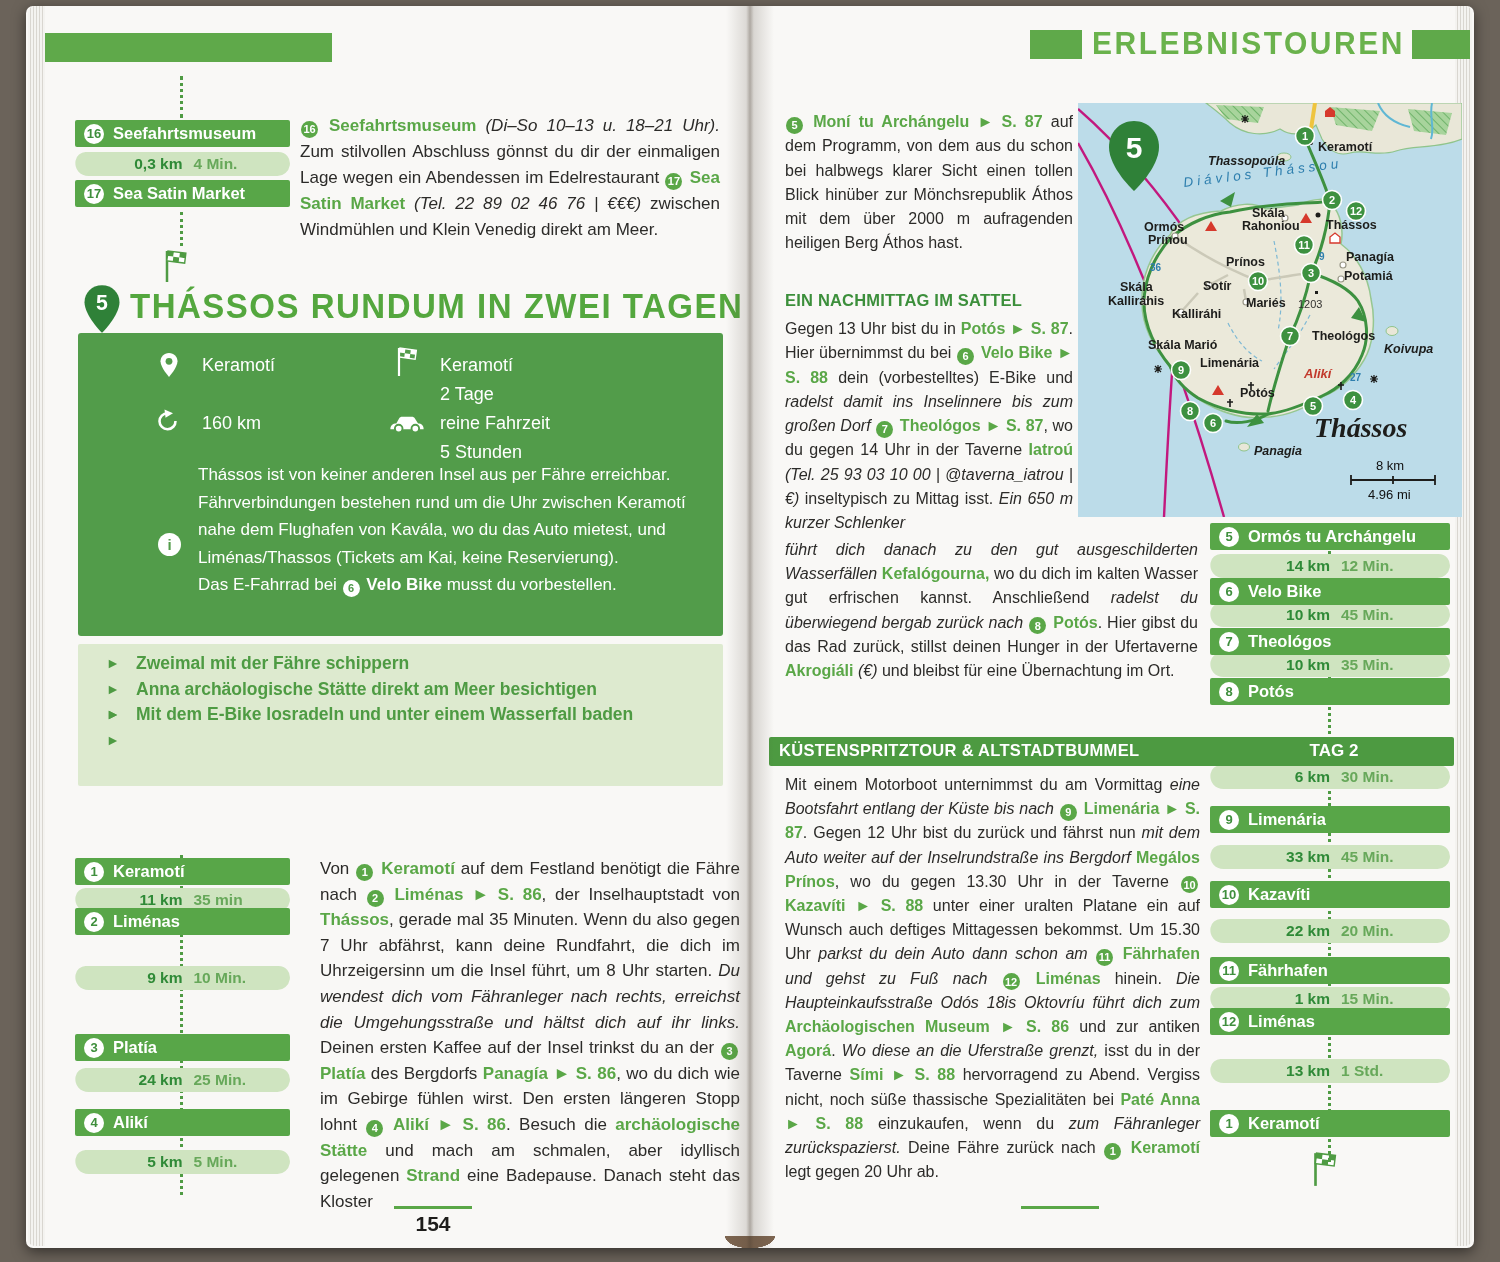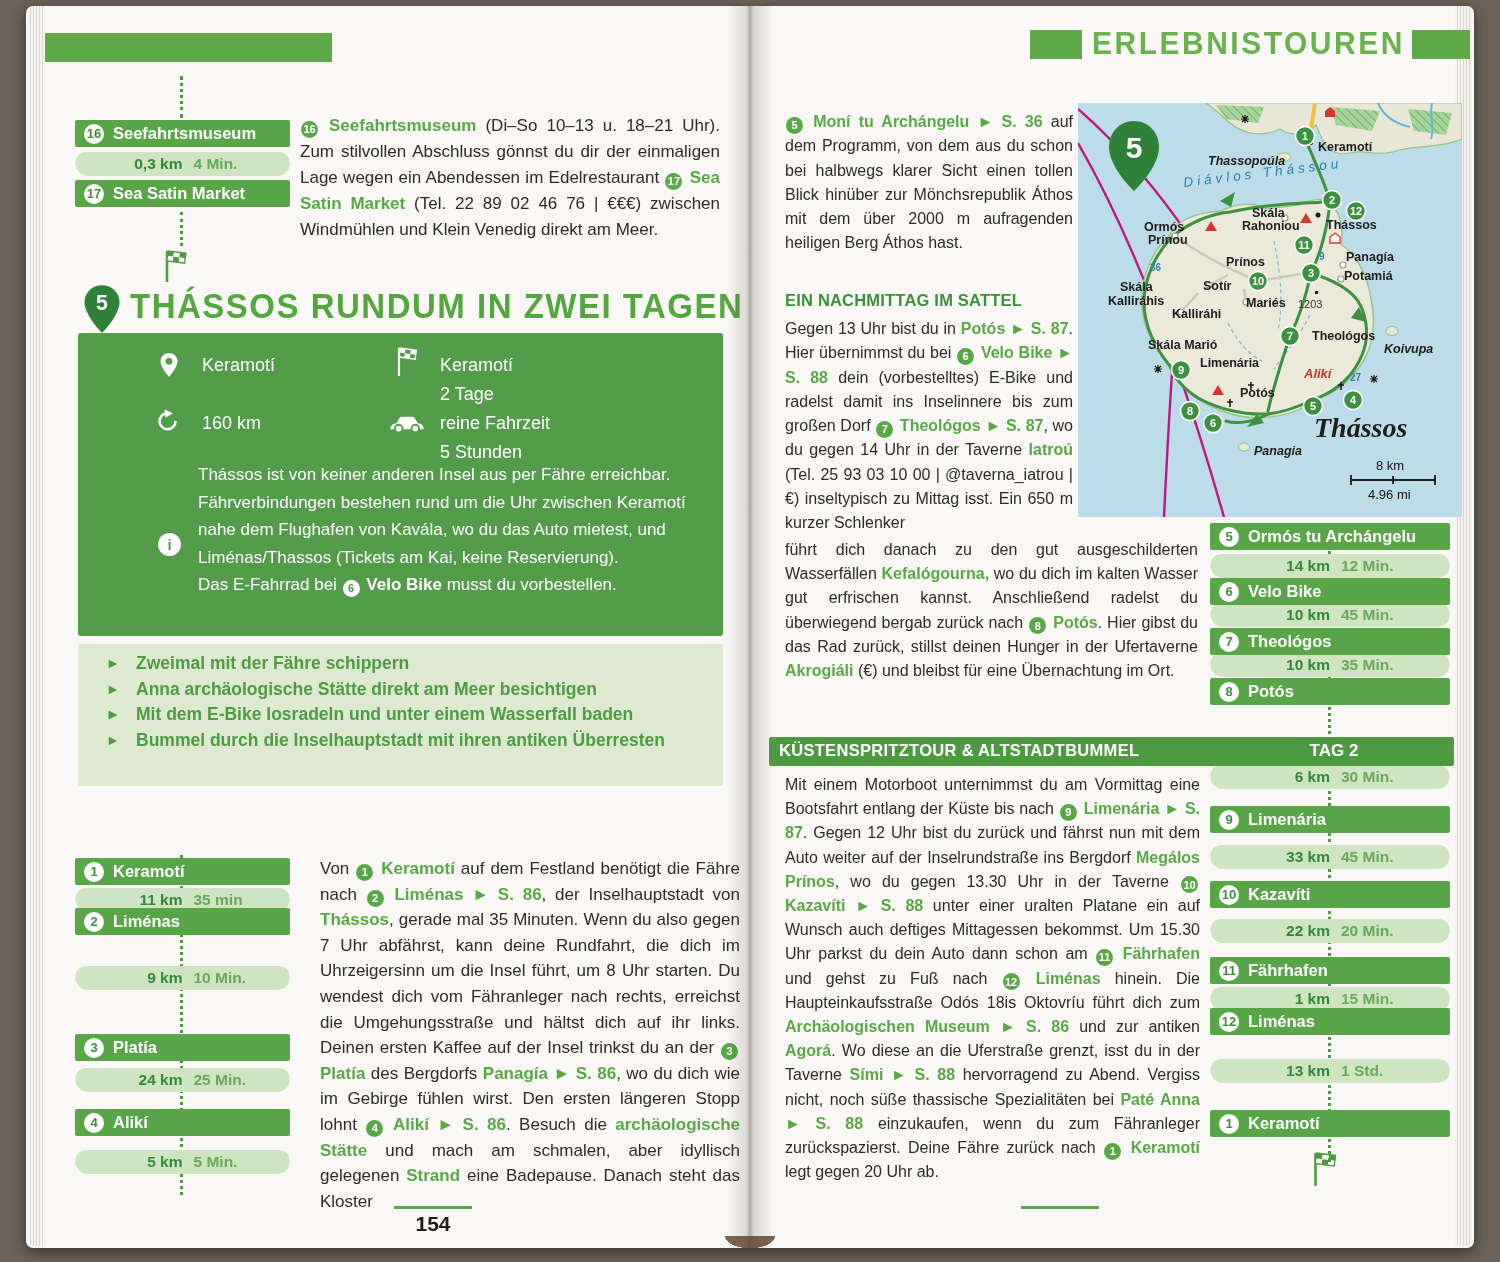--- a/index.html
+++ b/index.html
@@ -28,21 +28,21 @@
     transform:skewX(-9deg);display:flex;align-items:center;z-index:2;}
   .brush .inner{transform:skewX(9deg);display:flex;width:100%;align-items:center;}
   .brush .km{flex:0 0 50%;text-align:right;padding-right:11px;color:#2f8a37;font-weight:700;font-size:15.5px;}
   .brush .tm{color:#67a85a;font-size:15.5px;font-weight:600;}
   .dots{position:absolute;width:0;border-left:3px dotted #4f9b43;z-index:1;}
   .secbar{position:absolute;height:29px;background:#4d9a41;border-radius:2px;z-index:3;}
   .secbar .sect{position:absolute;left:10px;top:4px;color:#fff;font-weight:700;font-size:16.5px;letter-spacing:.3px;white-space:nowrap;}
   .secbar .tagc{position:absolute;top:4px;color:#fff;font-weight:700;font-size:17px;text-align:center;}
   .body-txt{position:absolute;text-align:justify;color:#2c2b29;}
   .g{color:#5aa747;font-weight:700;}
-  .i{}
+  .i{font-style:italic;}
   .wb{font-weight:700;}
   .cnum{display:inline-flex;align-items:center;justify-content:center;width:17px;height:17px;border-radius:50%;
     background:#5aa747;color:#fff;font-weight:700;font-size:11px;font-style:normal;vertical-align:-2px;margin:0 2px 0 1px;}
   .cnum-w{background:#fff;color:#4c9747;}
   .pagenum-line{position:absolute;height:3px;background:#5aa747;}
   .pagenum{position:absolute;font-weight:700;font-size:21px;color:#1e1d1b;text-align:center;}
 
   
   #intro-par{left:270px;top:103px;width:420px;font-size:17px;line-height:26px;}
   #title-row{position:absolute;left:52px;top:274px;height:50px;}
@@ -152,21 +152,21 @@
     <div class="iico" style="left:80px;top:200px;">i</div>
     <div id="info-rich"><span>Thássos ist von keiner anderen Insel aus per Fähre erreichbar. Fährverbindungen bestehen rund um die Uhr zwischen Keramotí nahe dem Flughafen von Kavála, wo du das Auto mietest, und Liménas/Thassos (Tickets am Kai, keine Reservierung).
 Das E-Fahrrad bei </span><span class="cnum cnum-w">6</span><span class="wb"> Velo Bike</span><span> musst du vorbestellen.</span></div>
   </div>
 
   <div id="hlbox">
       <div class="hl"><span class="arr">►</span><span>Zweimal mit der Fähre schippern</span></div>
       <div class="hl"><span class="arr">►</span><span>Anna archäologische Stätte direkt am Meer besichtigen</span></div>
       <div class="hl"><span class="arr">►</span></div>
       <div class="hl"><span class="arr">►</span><span>Mit dem E-Bike losradeln und unter einem Wasserfall baden</span></div>
-      <div class="hl"><span class="arr">►</span><span>Bummel durch die Inselhauptstadt mit ihren antiken Überresten</span></div>
+      <div class="hl"><span class="arr">►</span></div>
     </div>
 
 
   <div class="dots" style="left:150px;top:845px;height:340px;"></div>
   <div class="body-txt" id="day1-body"><span>Von </span><span class="cnum">1</span><span class="g"> Keramotí</span><span> auf dem Festland benötigt die Fähre nach </span><span class="cnum">2</span><span class="g"> Liménas ► S. 86</span><span>, der Inselhauptstadt von </span><span class="g">Thássos</span><span>, gerade mal 35 Minuten. Wenn du also gegen 7 Uhr abfährst, kann deine Rundfahrt, die dich im Uhrzeigersinn um die Insel führt, um 8 Uhr starten. </span><span class="i">Du wendest dich vom Fähranleger nach rechts, erreichst die Umgehungsstraße und hältst dich auf ihr links.</span><span> Deinen ersten Kaffee auf der Insel trinkst du an der </span><span class="cnum">3</span><span class="g"> Platía</span><span> des Bergdorfs </span><span class="g">Panagía ► S. 86</span><span>, wo du dich wie im Gebirge fühlen wirst. Den ersten längeren Stopp lohnt </span><span class="cnum">4</span><span class="g"> Alikí ► S. 86</span><span>. Besuch die </span><span class="g">archäologische Stätte</span><span> und mach am schmalen, aber idyllisch gelegenen </span><span class="g">Strand</span><span> eine Badepause. Danach steht das Kloster</span></div>
 
   <div class="pagenum-line" style="left:364px;top:1196px;width:78px;"></div>
   <div class="pagenum" style="left:364px;top:1202px;width:78px;">154</div>
 <div class="stopbar" style="top: 110px; left: 45px; width: 215px;">
       <span class="bnum">16</span>
@@ -222,21 +222,21 @@
         <span class="tm">5 Min.</span>
       </div>
     </div>
   </div>
 
 <div class="page" id="rpage">
   <div class="greenbar" style="left:278px;top:20px;width:52px;height:29px;"></div>
   <div id="hdr-title">ERLEBNISTOUREN</div>
   <div class="greenbar" style="left:660px;top:20px;width:58px;height:29px;"></div>
 
-  <div class="body-txt" id="r-par1"><span class="cnum">5</span><span class="g"> Moní tu Archángelu ► S. 36</span><span> auf dem Programm, von dem aus du schon bei halbwegs klarer Sicht einen tollen Blick hinüber zur Mönchsrepublik Áthos mit dem über 2000 m aufragenden heiligen Berg Áthos hast.</span></div>
+  <div class="body-txt" id="r-par1"><span class="cnum">5</span><span class="g"> Moní tu Archángelu ► S. 87</span><span> auf dem Programm, von dem aus du schon bei halbwegs klarer Sicht einen tollen Blick hinüber zur Mönchsrepublik Áthos mit dem über 2000 m aufragenden heiligen Berg Áthos hast.</span></div>
   <div id="r-head1">EIN NACHMITTAG IM SATTEL</div>
   <div class="body-txt" id="r-par2"><span>Gegen 13 Uhr bist du in </span><span class="g">Potós ► S. 87</span><span>. Hier übernimmst du bei </span><span class="cnum">6</span><span class="g"> Velo Bike ► S. 88</span><span> dein (vorbestelltes) E-Bike und </span><span class="i">radelst damit ins Inselinnere bis zum großen Dorf </span><span class="cnum">7</span><span class="g"> Theológos ► S. 87</span><span>, wo du gegen 14 Uhr in der Taverne </span><span class="g">Iatroú</span><span class="i"> (Tel. 25 93 03 10 00 | @taverna_iatrou | €)</span><span> inseltypisch zu Mittag isst. </span><span class="i">Ein 650 m kurzer Schlenker</span></div>
   <div class="body-txt" id="r-par3"><span class="i">führt dich danach zu den gut ausgeschilderten Wasserfällen </span><span class="g">Kefalógourna,</span><span> wo du dich im kalten Wasser gut erfrischen kannst. Anschließend </span><span class="i">radelst du überwiegend bergab zurück nach </span><span class="cnum">8</span><span class="g"> Potós</span><span>. Hier gibst du das Rad zurück, stillst deinen Hunger in der Ufertaverne </span><span class="g">Akrogiáli</span><span class="i"> (€)</span><span> und bleibst für eine Übernachtung im Ort.</span></div>
 
   <svg id="mapsvg" viewBox="0 0 384 414" style="position:absolute;left:326px;top:93px;width:384px;height:414px;">
     <defs>
       <pattern id="hatch" width="6" height="6" patternUnits="userSpaceOnUse" patternTransform="rotate(45)">
         <rect width="6" height="6" fill="#a8d49c"></rect>
         <path d="M0 0 H6" stroke="#6fb36a" stroke-width="2"></path>
       </pattern>

